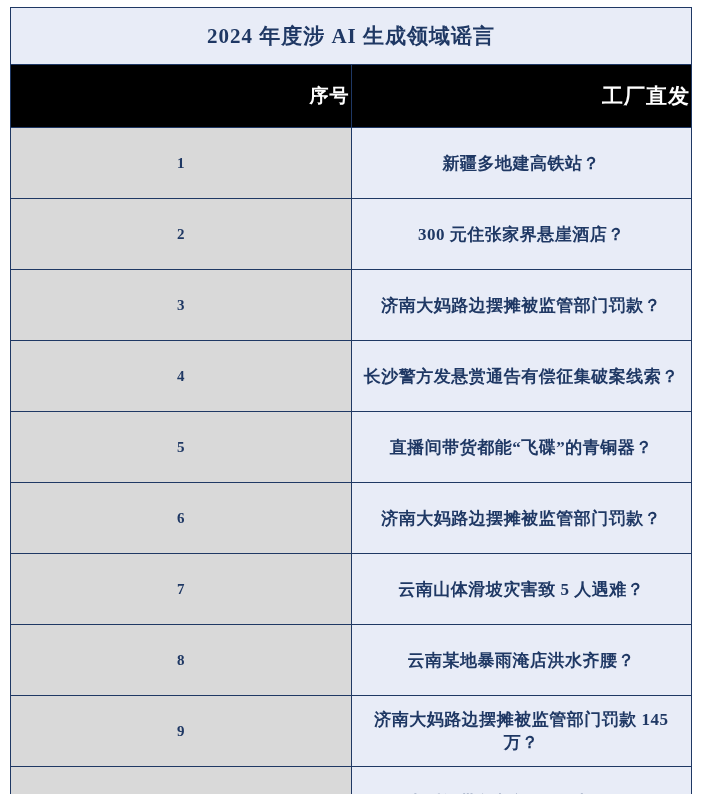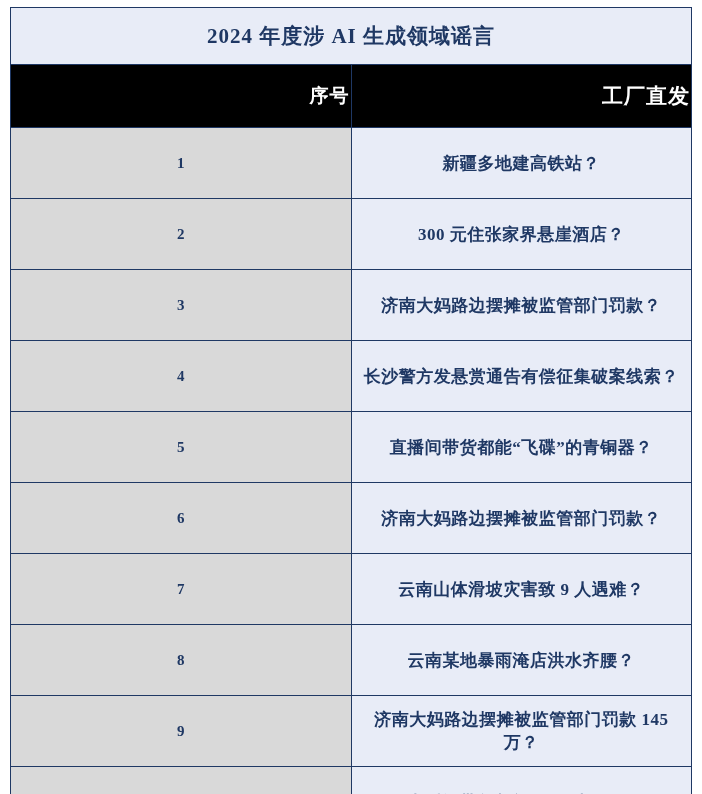--- a/index.html
+++ b/index.html
@@ -108,21 +108,21 @@
       <tr>
         <td class="idx-cell">5</td>
         <td class="sample-cell">直播间带货都能“飞碟”的青铜器？</td>
       </tr>
       <tr>
         <td class="idx-cell">6</td>
         <td class="sample-cell">济南大妈路边摆摊被监管部门罚款？</td>
       </tr>
       <tr>
         <td class="idx-cell">7</td>
-        <td class="sample-cell">云南山体滑坡灾害致 9 人遇难？</td>
+        <td class="sample-cell">云南山体滑坡灾害致 5 人遇难？</td>
       </tr>
       <tr>
         <td class="idx-cell">8</td>
         <td class="sample-cell">云南某地暴雨淹店洪水齐腰？</td>
       </tr>
       <tr>
         <td class="idx-cell">9</td>
         <td class="sample-cell">济南大妈路边摆摊被监管部门罚款 145 万？</td>
       </tr>
       <tr>

